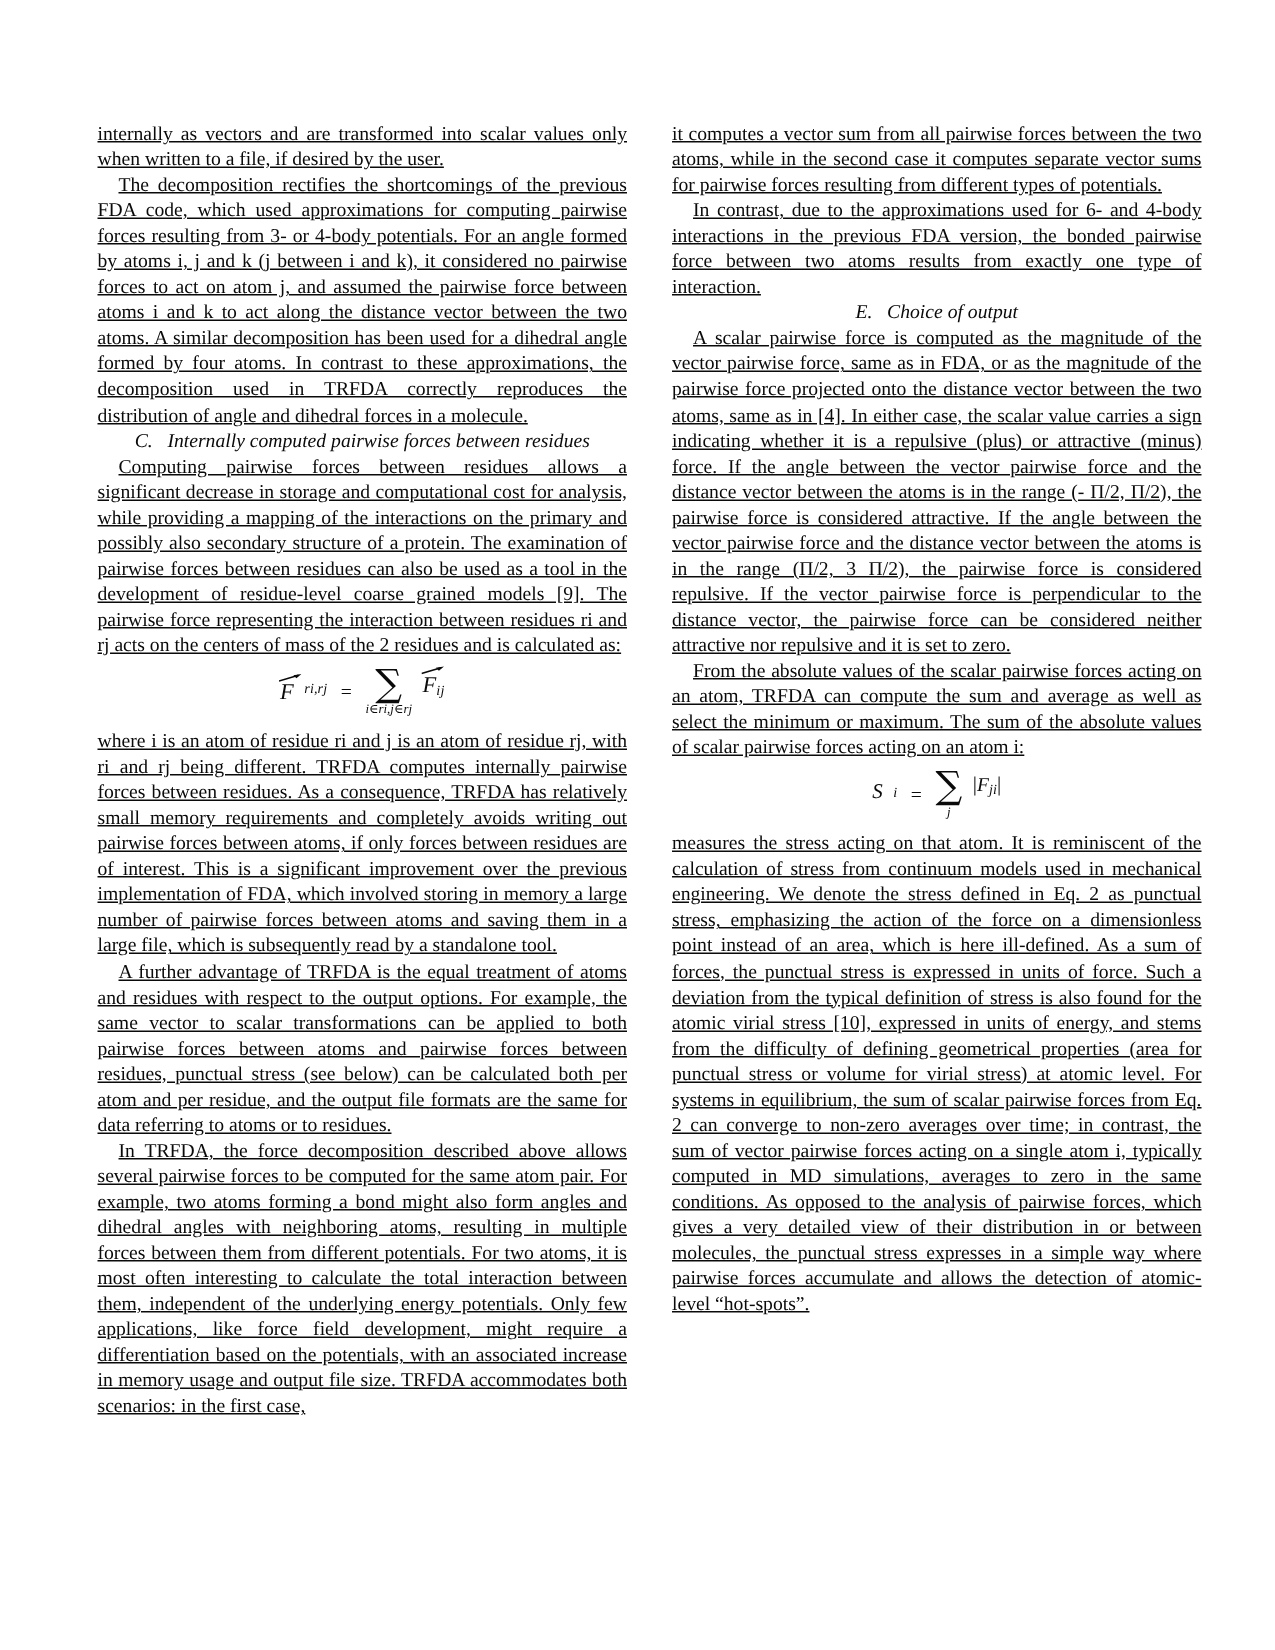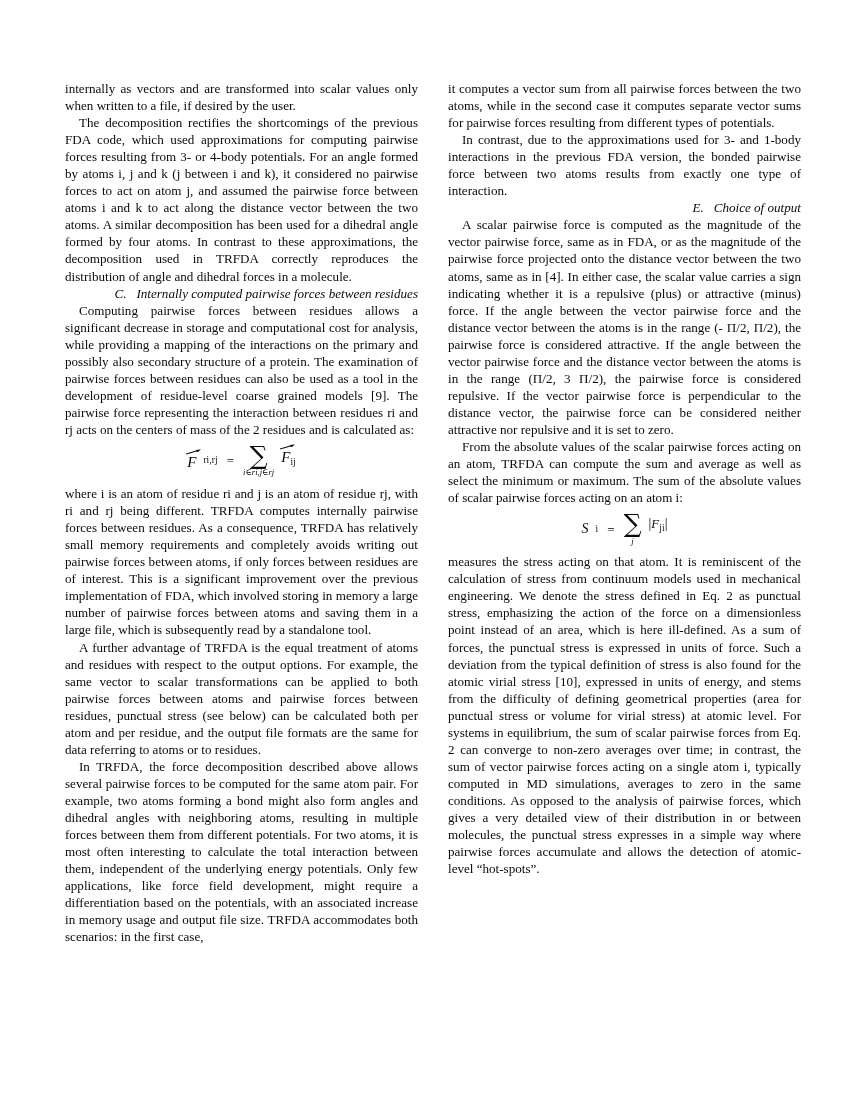--- a/index.html
+++ b/index.html
@@ -32,32 +32,33 @@
     width: 353px;
     flex: 0 0 353px;
   }
   p.body-par {
     margin: 0;
     font-size: 13.1px;
     line-height: 17.05px;
     text-align: justify;
     text-indent: 14px;
     hyphens: manual;
+    text-decoration: underline;
     -webkit-hyphens: manual;
   }
   p.no-indent {
     text-indent: 0;
   }
   h3.section-head {
     margin: 0;
     font-size: 13.1px;
     line-height: 17.05px;
     font-style: italic;
     font-weight: normal;
-    text-align: right;
+    text-align: center;
   }
   .sec-gap-before {
     margin-top: 17px;
   }
   .sec-gap-after {
     margin-top: 2px;
   }
   
   .equation {
     margin: 7px 0 8px 0;
@@ -79,20 +80,21 @@
     padding-top: 3px;
   }
   .vecf .arrow {
     position: absolute;
     top: -3px;
     left: -1px;
     width: 15px;
     height: 7px;
   }
   .sub {
+    font-style: italic;
     font-size: 9.4px;
     vertical-align: -0.28em;
     letter-spacing: 0.1px;
   }
   .eqsign {
     font-size: 13.1px;
     padding: 0 2px;
   }
   .bigsum {
     display: inline-flex;
@@ -169,21 +171,21 @@
       <p class="body-par">A further advantage of TRFDA is the equal treatment of atoms and residues with respect to the output options. For example, the same vector to scalar transformations can be applied to both pairwise forces between atoms and pairwise forces between residues, punctual stress (see below) can be calculated both per atom and per residue, and the output file formats are the same for data referring to atoms or to residues.</p>
 
 
       <p class="body-par sec-gap-after">In TRFDA, the force decomposition described above allows several pairwise forces to be computed for the same atom pair. For example, two atoms forming a bond might also form angles and dihedral angles with neighboring atoms, resulting in multiple forces between them from different potentials. For two atoms, it is most often interesting to calculate the total interaction between them, independent of the underlying energy potentials. Only few applications, like force field development, might require a differentiation based on the potentials, with an associated increase in memory usage and output file size. TRFDA accommodates both scenarios: in the first case,</p>
     </div>
 
     <div class="column">
 
       <p class="body-par no-indent">it computes a vector sum from all pairwise forces between the two atoms, while in the second case it computes separate vector sums for pairwise forces resulting from different types of potentials.</p>
 
-      <p class="body-par">In contrast, due to the approximations used for 3- and 1-body interactions in the previous FDA version, the bonded pairwise force between two atoms results from exactly one type of interaction.</p>
+      <p class="body-par">In contrast, due to the approximations used for 6- and 4-body interactions in the previous FDA version, the bonded pairwise force between two atoms results from exactly one type of interaction.</p>
 
       <h3 class="section-head sec-gap-before">
         <span>E.</span>
         &nbsp;
         <span>Choice of output</span>
       </h3>
 
 
       <p class="body-par">A scalar pairwise force is computed as the magnitude of the vector pairwise force, same as in FDA, or as the magnitude of the pairwise force projected onto the distance vector between the two atoms, same as in [4]. In either case, the scalar value carries a sign indicating whether it is a repulsive (plus) or attractive (minus) force. If the angle between the vector pairwise force and the distance vector between the atoms is in the range (- Π/2, Π/2), the pairwise force is considered attractive. If the angle between the vector pairwise force and the distance vector between the atoms is in the range (Π/2, 3 Π/2), the pairwise force is considered repulsive. If the vector pairwise force is perpendicular to the distance vector, the pairwise force can be considered neither attractive nor repulsive and it is set to zero.</p>
 

